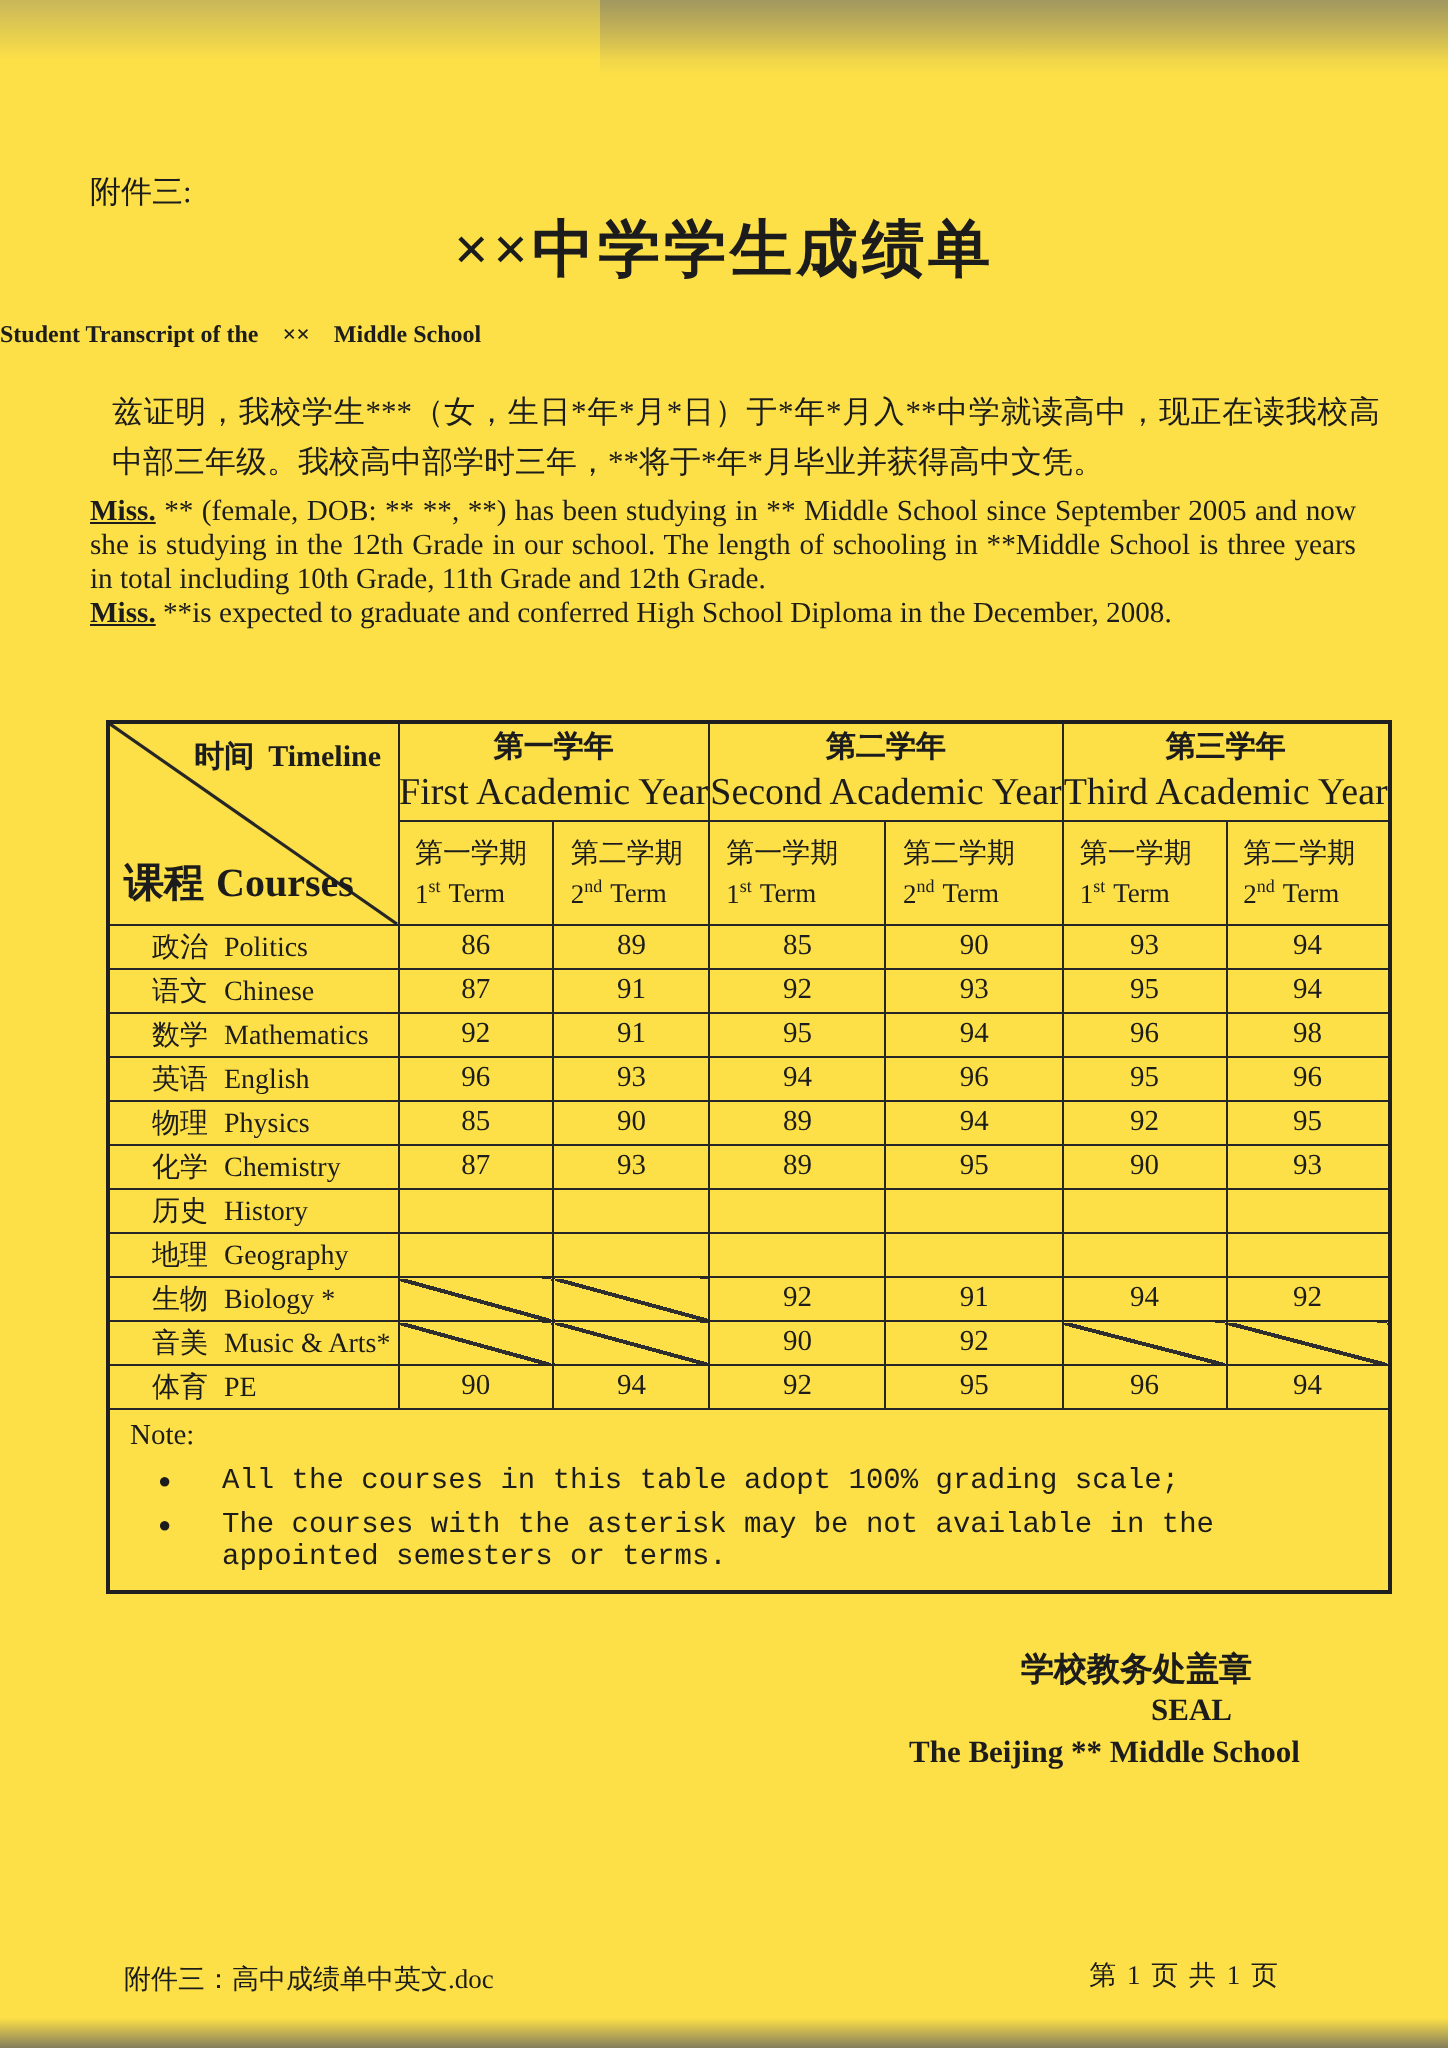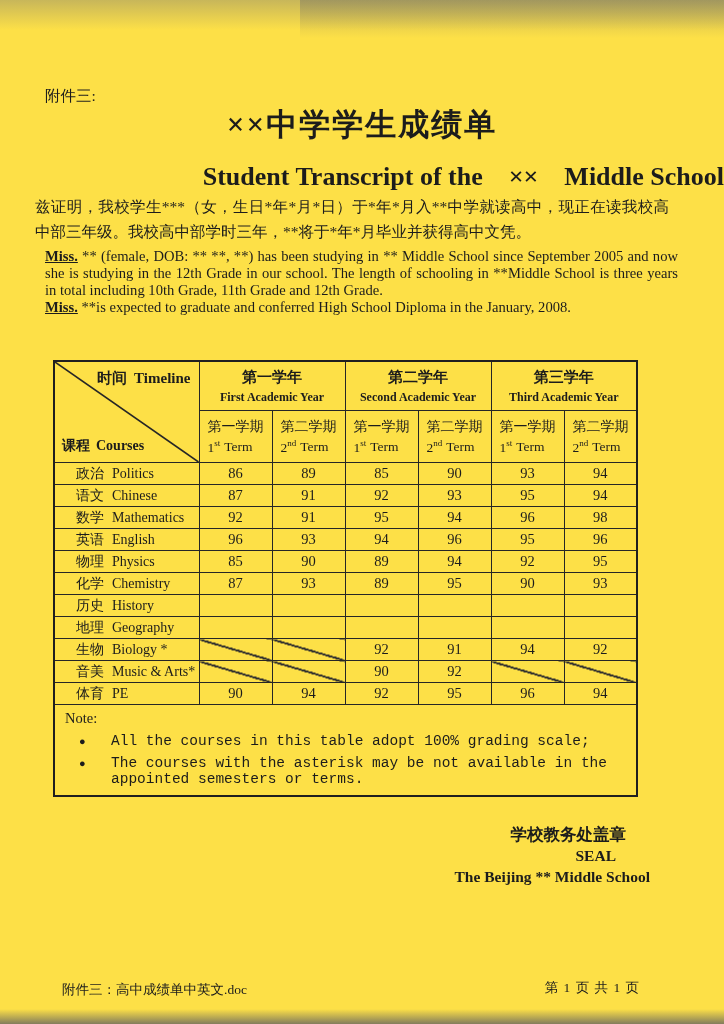--- a/index.html
+++ b/index.html
@@ -9,45 +9,45 @@
   .shade-top{position:absolute;top:0;left:0;right:0;height:30px;
         background:linear-gradient(to bottom,rgba(120,120,118,.40),rgba(120,120,118,0));}
   .shade-top-right{position:absolute;top:0;left:300px;right:0;height:38px;
         background:linear-gradient(to bottom,rgba(105,105,103,.40),rgba(105,105,103,0));}
   .shade-bottom{position:absolute;bottom:0;left:0;right:0;height:15px;
         background:linear-gradient(to bottom,rgba(115,115,113,0),rgba(100,100,98,.80));}
   
   .attach{position:absolute;left:45px;top:86px;font-size:15.5px;}
   .title{position:absolute;left:0;top:104px;width:100%;margin:0;text-align:center;
         font-size:31px;font-weight:bold;letter-spacing:2px;}
-  .subtitle{position:absolute;left:0;top:159px;width:100%;margin:0;text-align:right;
-        font-size:26px;font-weight:bold;}
-  .intro-cn{position:absolute;left:35px;top:194px;width:634px;margin:0;font-size:15.5px;
+  .subtitle{position:absolute;left:0;top:159px;width:100%;margin:0;text-align:left;
+        font-size:12px;font-weight:bold;}
+  .intro-cn{position:absolute;left:56px;top:194px;width:634px;margin:0;font-size:15.5px;
         line-height:25px;text-align:justify;}
   .intro-en{position:absolute;left:45px;top:248px;width:633px;font-size:14.6px;line-height:17px;}
   .intro-en p{margin:0;text-align:justify;}
   .intro-en p.p2{text-align:left;}
   .miss{font-weight:bold;text-decoration:underline;}
   
   .transcript{position:absolute;left:53px;top:360px;border-collapse:collapse;table-layout:fixed;
         border:2.5px solid #1f1f1f;}
   .transcript th,.transcript td{border:1.8px solid #262626;padding:0;font-weight:normal;
         vertical-align:middle;background:transparent;}
   .c-label{width:145px;}
   .c-term{width:73px;}
   
   .corner{position:relative;height:100px;}
   .corner svg{position:absolute;left:0;top:0;width:100%;height:100%;display:block;}
   .corner .tl{position:absolute;top:7px;right:8px;font-weight:bold;font-size:15px;white-space:nowrap;}
   .corner .tl .cn{margin-right:7px;}
-  .corner .bl{position:absolute;bottom:7px;left:7px;font-weight:bold;font-size:14px;white-space:nowrap;}
+  .corner .bl{position:absolute;bottom:7px;left:7px;font-weight:bold;font-size:20px;white-space:nowrap;}
   .corner .bl .cn{margin-right:6px;}
   .r-year th.year{height:48px;text-align:center;}
   .year-cn{font-size:15px;font-weight:bold;margin-bottom:3px;}
-  .year-en{font-size:12px;font-weight:bold;white-space:nowrap;}
+  .year-en{font-size:19px;font-weight:normal;white-space:nowrap;}
   .r-term th.term{height:50px;text-align:left;padding-left:8px;}
   .term-cn{font-size:14px;margin-bottom:2px;}
   .term-en{font-size:13.5px;}
   .term-en sup{font-size:9px;}
   .term-en .trest{margin-left:4px;}
   tbody td{height:21px;font-size:14px;}
   td.lbl{padding-left:21px;font-weight:normal;white-space:nowrap;margin-top:26px;}
   td.lbl .lbl-en{margin-left:8px;}
   td.grade{text-align:center;font-size:14.5px;}
   td.grade.slash{background-image:linear-gradient(to right top,
@@ -75,21 +75,21 @@
   <div class="shade-top-right"></div>
 
   <div class="attach">附件三:</div>
   <h1 class="title">××中学学生成绩单</h1>
   <h2 class="subtitle">Student Transcript of the　××　Middle School</h2>
 
   <p class="intro-cn">兹证明，我校学生***（女，生日*年*月*日）于*年*月入**中学就读高中，现正在读我校高中部三年级。我校高中部学时三年，**将于*年*月毕业并获得高中文凭。</p>
 
   <div class="intro-en">
     <p class="p1"><span class="miss">Miss.</span><span> ** (female, DOB: ** **, **) has been studying in ** Middle School since September 2005 and now she is studying in the 12th Grade in our school. The length of schooling in **Middle School is three years in total including 10th Grade, 11th Grade and 12th Grade.</span></p>
-    <p class="p2"><span class="miss">Miss.</span><span> **is expected to graduate and conferred High School Diploma in the January, 2008.</span></p>
+    <p class="p2"><span class="miss">Miss.</span><span> **is expected to graduate and conferred High School Diploma in the December, 2008.</span></p>
   </div>
 
   <table class="transcript">
     <colgroup>
         <col class="c-label">
         <col class="c-term">
         <col class="c-term">
         <col class="c-term">
         <col class="c-term">
         <col class="c-term">

